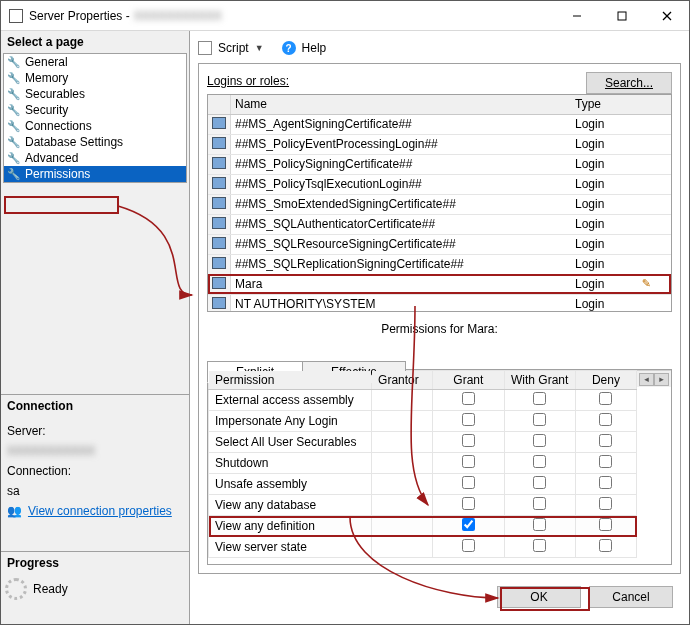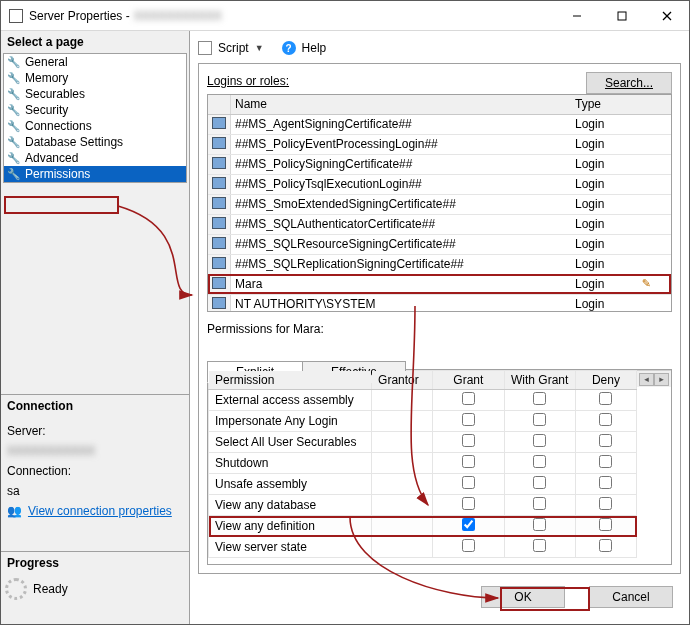--- a/index.html
+++ b/index.html
@@ -52,32 +52,32 @@
   .search-row { display:flex; justify-content:flex-end; align-items:center;text-decoration:underline; }
   .label { margin-bottom:4px; }
   .btn { border:1px solid #adadad; background:#e1e1e1; padding:3px 18px; font:inherit; }
   .grid-wrap { border:1px solid #a0a0a0; height:218px; display:flex; position:relative; }
   .grid-scroll { overflow-y:scroll; flex:1; }
   table.logins { border-collapse:collapse; width:100%; }
   table.logins th, table.logins td { border-bottom:1px solid #e5e5e5; text-align:left; padding:2px 4px; font-weight:normal; height:19px;}
   table.logins th { background:#f0f0f0; border-bottom:1px solid #c8c8c8; position:sticky; top:0;}
   .row-icon-cell { width:22px; text-align:center !important; background:#f4f4f4; border-right:1px solid #d8d8d8;}
   .login-icon { width:14px;height:12px;display:inline-block;background:#7aa7d8;border:1px solid #456;}
-  .perm-label { margin-top:10px; margin-bottom:4px;}
+  .perm-label { margin-top:10px; margin-bottom:4px;text-align:center;}
   .tabs { display:flex; border-bottom:1px solid #a0a0a0;}
   .tab { padding:3px 28px; border:1px solid #a0a0a0; border-bottom:none; background:#f0f0f0; margin-right:-1px; position:relative; top:14px;margin-top:7px;}
   .tab.active { background:#fff; border-bottom:1px solid #fff;}
   .perm-grid-wrap { border:1px solid #a0a0a0; border-top:none; flex:1; display:flex; min-height:180px;}
   .perm-scroll { overflow-y:scroll; flex:1;}
   table.perms { border-collapse:collapse; width:100%;}
   table.perms th, table.perms td { border:1px solid #e5e5e5; text-align:left; padding:2px 6px; font-weight:normal; height:19px;}
   table.perms th { background:#f0f0f0; border-bottom:1px solid #c8c8c8; position:sticky; top:0;}
   .center { text-align:center !important;}
   input[type=checkbox]{ margin:0; width:13px;height:13px;}
-  .footer { display:flex; justify-content:flex-end; gap:24px; padding:8px 8px;}
+  .footer { display:flex; justify-content:flex-end; gap:8px; padding:8px 8px;}
   .footer .btn { width:84px;}
   
   .anno { position:absolute; pointer-events:none; }
   .anno-box-perm { left:4px; top:196px; width:115px; height:18px; border:2px solid #9e1b1b; }
   .anno-box-ok { left:500px; top:587px; width:90px; height:24px; border:2px solid #9e1b1b;}
   svg.anno-svg { position:absolute; left:0; top:0; width:690px; height:625px; pointer-events:none; z-index:20;}
   .hscroll { height:17px; background:#f0f0f0; border-top:1px solid #d0d0d0; display:flex; align-items:center; justify-content:space-between; padding:0 2px;}
   .hscroll .arr { width:15px;height:13px;background:#dcdcdc;border:1px solid #b0b0b0;display:flex;align-items:center;justify-content:center;font-size:9px;color:#555;}
   .edit-glyph { position:absolute; right:20px; top:2px; font-size:11px; color:#c07000;}
   .rel { position:relative; }

